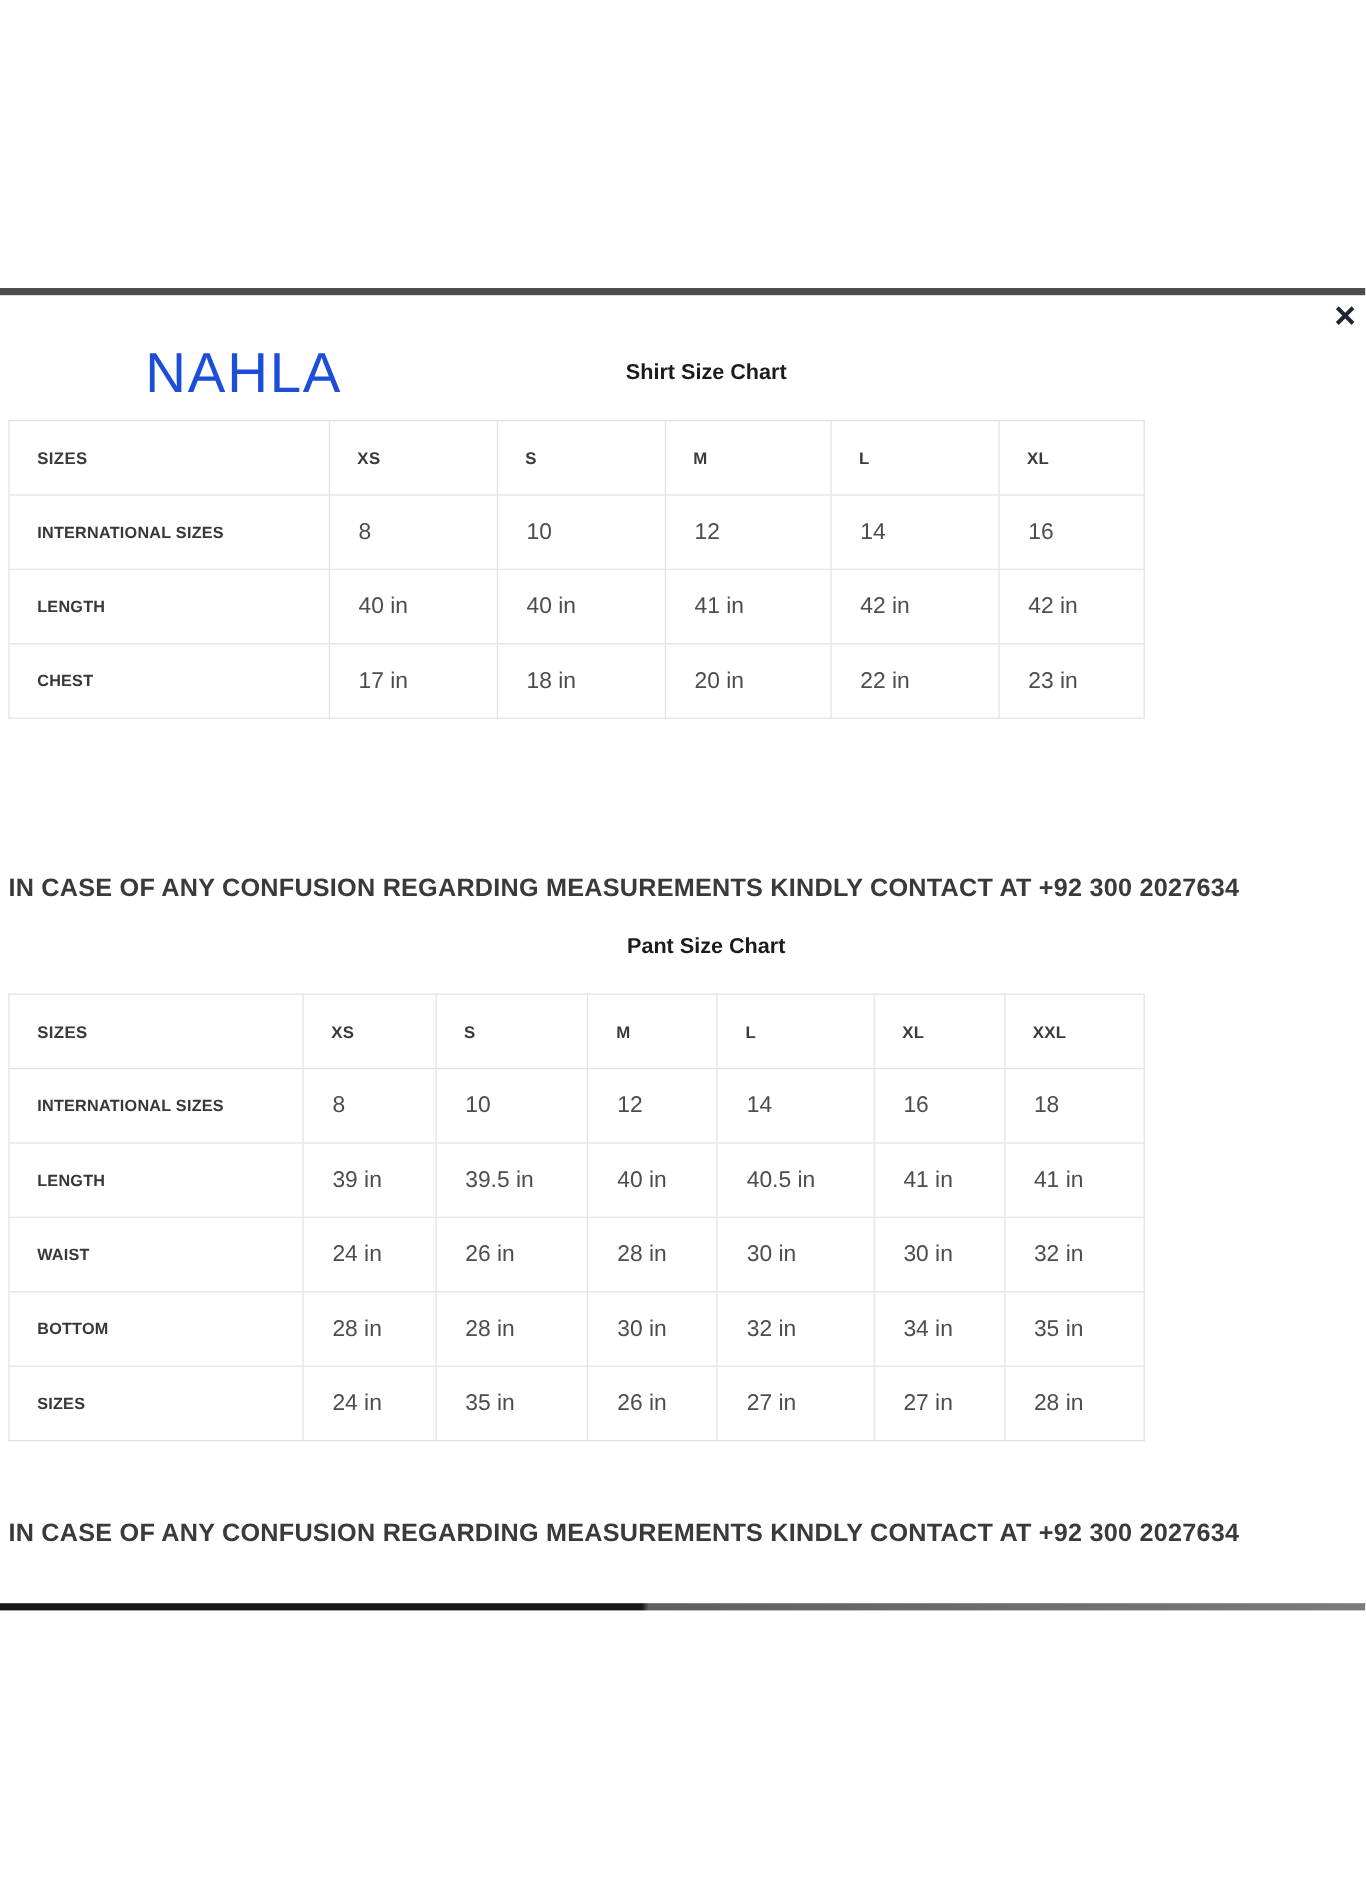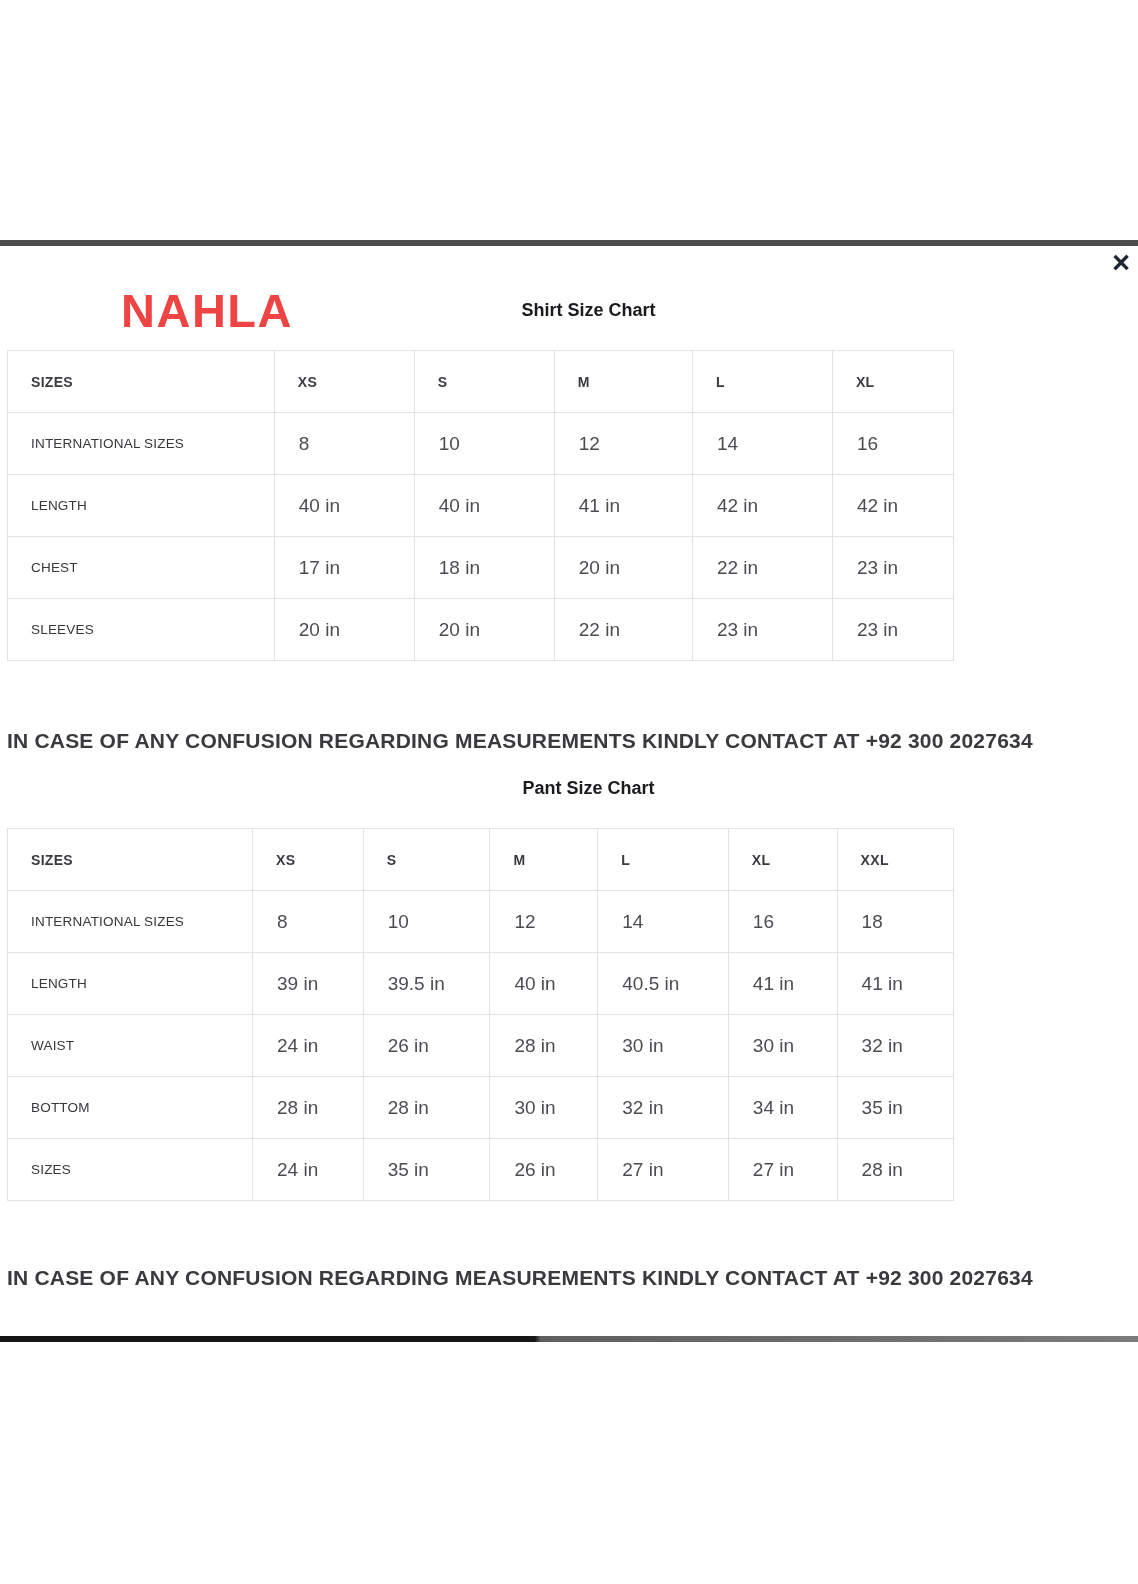--- a/index.html
+++ b/index.html
@@ -31,23 +31,23 @@
     color: #1e2634;
     line-height: 30px;
     cursor: pointer;
     padding: 0;
     font-family: "Liberation Sans", sans-serif;
   }
   .brand {
     position: absolute;
     left: 121px; top: 283px;
     font-size: 47px;
-    font-weight: 700;
+    font-weight: 400;
     letter-spacing: 1.5px;
-    color: #ef4444;
+    color: #1d4ed8;
   }
   .section-title {
     position: absolute;
     left: 0; width: 100%;
     text-align: center;
     font-size: 18px;
     font-weight: 700;
     color: #1b1b1f;
     padding-left: 39px;
   }
@@ -75,21 +75,21 @@
   }
   .size-table thead th {
     font-size: 14px;
     font-weight: 600;
     color: #3a3a40;
     padding-left: 23px;
     letter-spacing: 0.3px;
   }
   .size-table tbody th.row-label {
     font-size: 13.5px;
-    font-weight: 400;
+    font-weight: 700;
     color: #37373c;
     padding-left: 23px;
     letter-spacing: 0.2px;
   }
   .size-table tbody td {
     font-size: 19px;
     font-weight: 400;
     color: #4c4c52;
     padding-left: 24px;
   }
@@ -160,28 +160,20 @@
           <td>41 in</td>
           <td>42 in</td>
           <td>42 in</td>
         </tr>
         <tr>
           <th class="row-label">CHEST</th>
           <td>17 in</td>
           <td>18 in</td>
           <td>20 in</td>
           <td>22 in</td>
-          <td>23 in</td>
-        </tr>
-        <tr>
-          <th class="row-label">SLEEVES</th>
-          <td>20 in</td>
-          <td>20 in</td>
-          <td>22 in</td>
-          <td>23 in</td>
           <td>23 in</td>
         </tr>
       </tbody>
     </table>
 
   <div class="note note-1">IN CASE OF ANY CONFUSION REGARDING MEASUREMENTS KINDLY CONTACT AT +92 300 2027634</div>
 
   <div class="section-title pant-title">Pant Size Chart</div>
 
   <table class="size-table pant-table">

